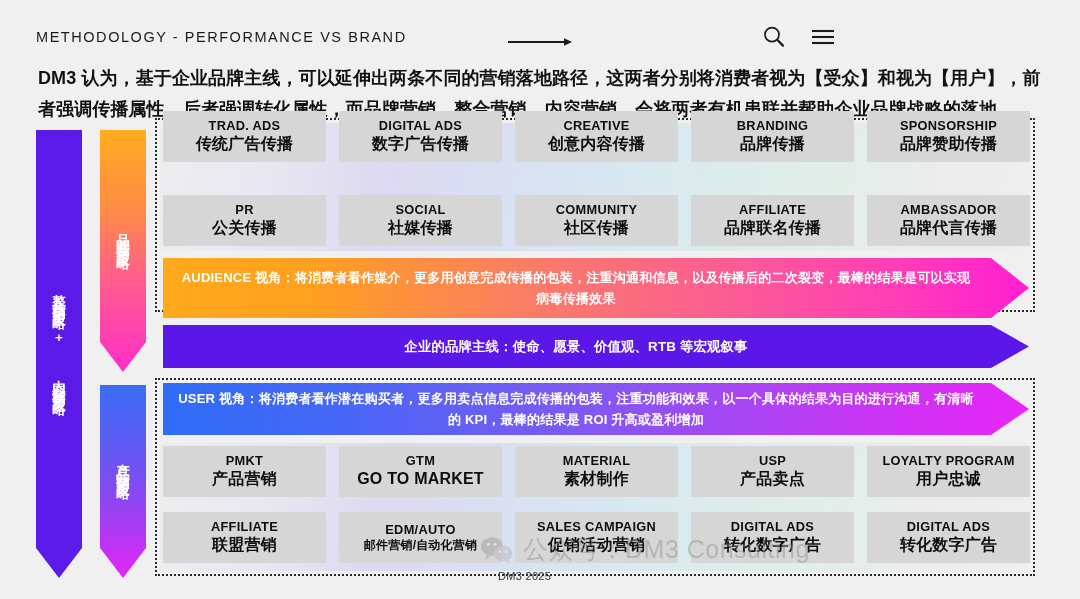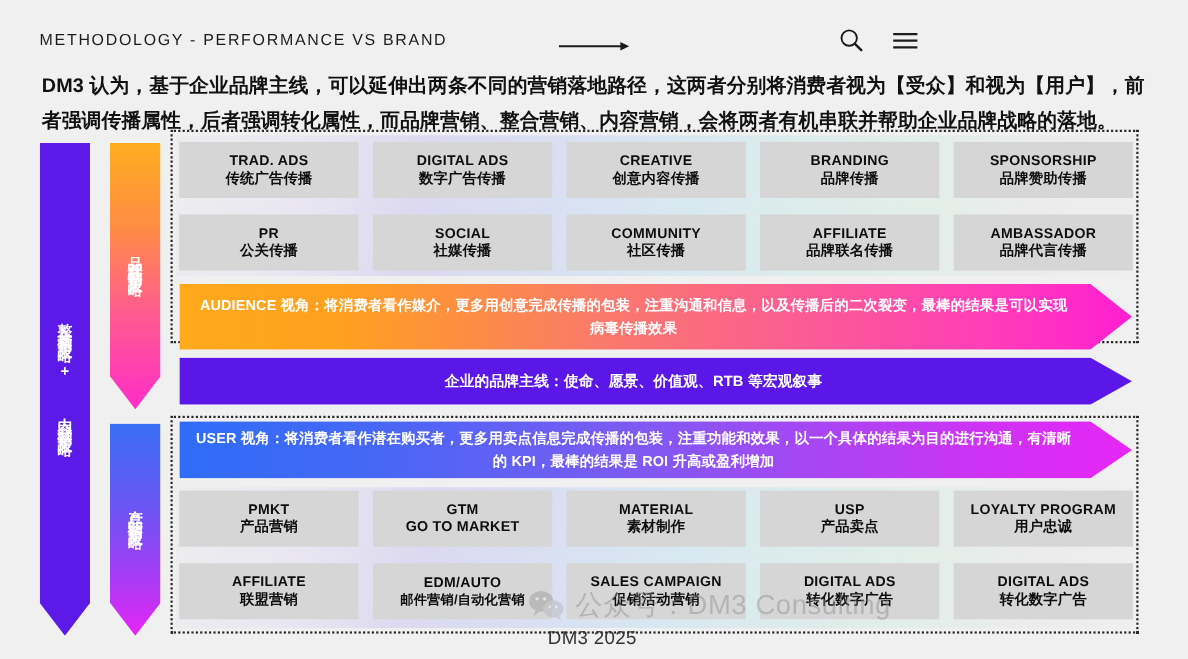--- a/index.html
+++ b/index.html
@@ -95,24 +95,24 @@
     background: #d6d6d6;
     display: flex; flex-direction: column;
     align-items: center; justify-content: center;
     line-height: 1.28;
   }
   .card .en {
     font-size: 12.8px; font-weight: 700; color: #0d0d0d;
     letter-spacing: 0.3px; white-space: nowrap;
   }
   .card .cn {
-    font-size: 13px; font-weight: 700; color: #0d0d0d;
+    font-size: 16px; font-weight: 700; color: #0d0d0d;
     letter-spacing: 0.2px; white-space: nowrap;
   }
-  #row-brand-1   { left: 163px; top: 129px; text-align: right; }
+  #row-brand-1   { left: 163px; top: 111px; text-align: right; }
   #row-brand-2   { left: 163px; top: 195px; }
   #row-product-1 { left: 163px; top: 446px; }
   #row-product-2 { left: 163px; top: 512px; }
 
   
   .banner {
     position: absolute;
     display: flex; align-items: center; justify-content: center;
     color: #fff; font-weight: 700;
     font-size: 13.1px; line-height: 1.62;
@@ -135,21 +135,21 @@
   #banner-user {
     left: 163px; top: 383px; width: 866px; height: 52px;
     background: linear-gradient(90deg, #2f6df7 0%, #4667f6 20%, #7a5bf2 46%,
                 #aa45f3 68%, #cd33f4 84%, #e726f6 100%);
   }
   .banner-inner { max-width: 100%; }
 
   
   .footer {
     position: absolute; left: 498px; top: 570px;
-    font-size: 17px; color: #333; font-weight: 400;
+    font-size: 11px; color: #333; font-weight: 400;
     letter-spacing: 0.3px;
   }
 
   
   .watermark {
     position: absolute; left: 480px; top: 533px;
     display: flex; align-items: center; gap: 9px;
     pointer-events: none; opacity: 0.46;
   }
   .wm-text {

